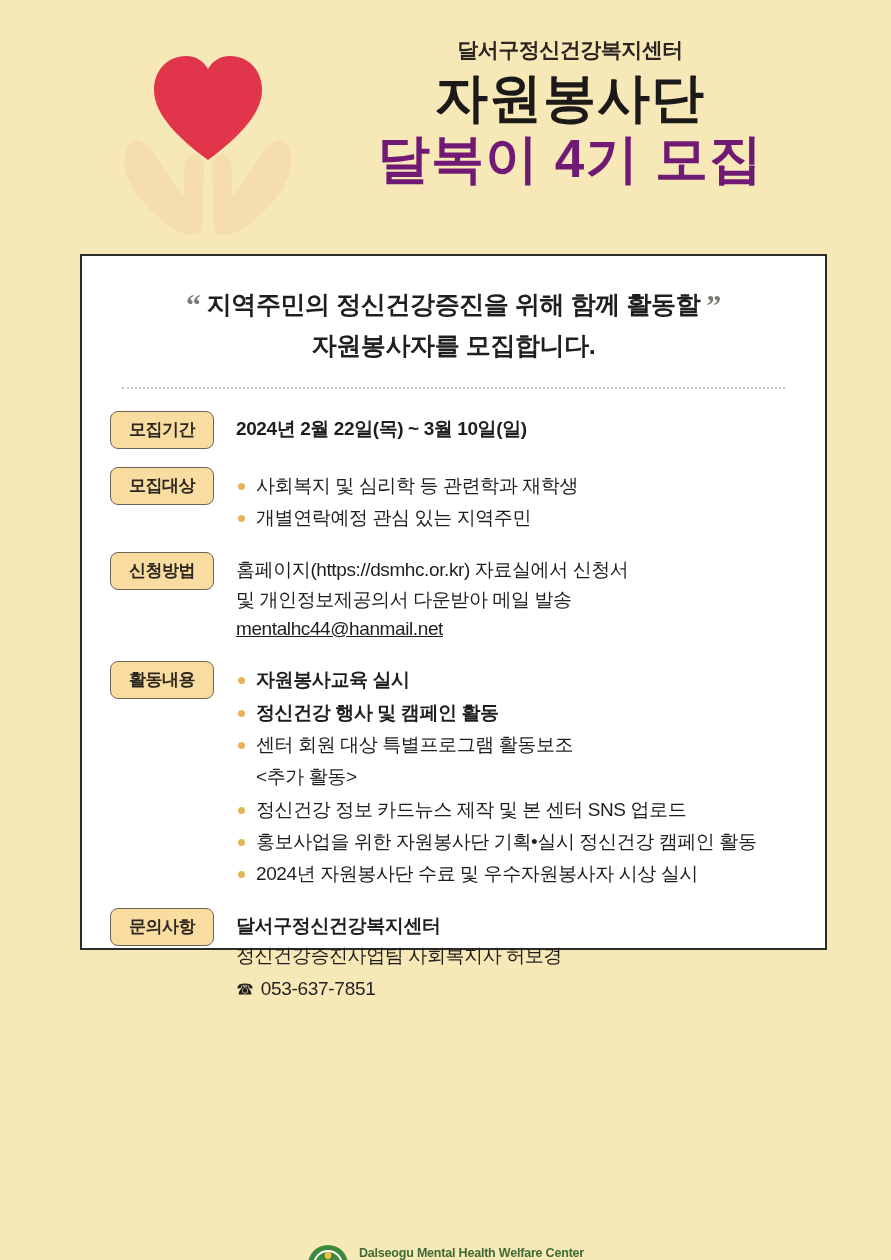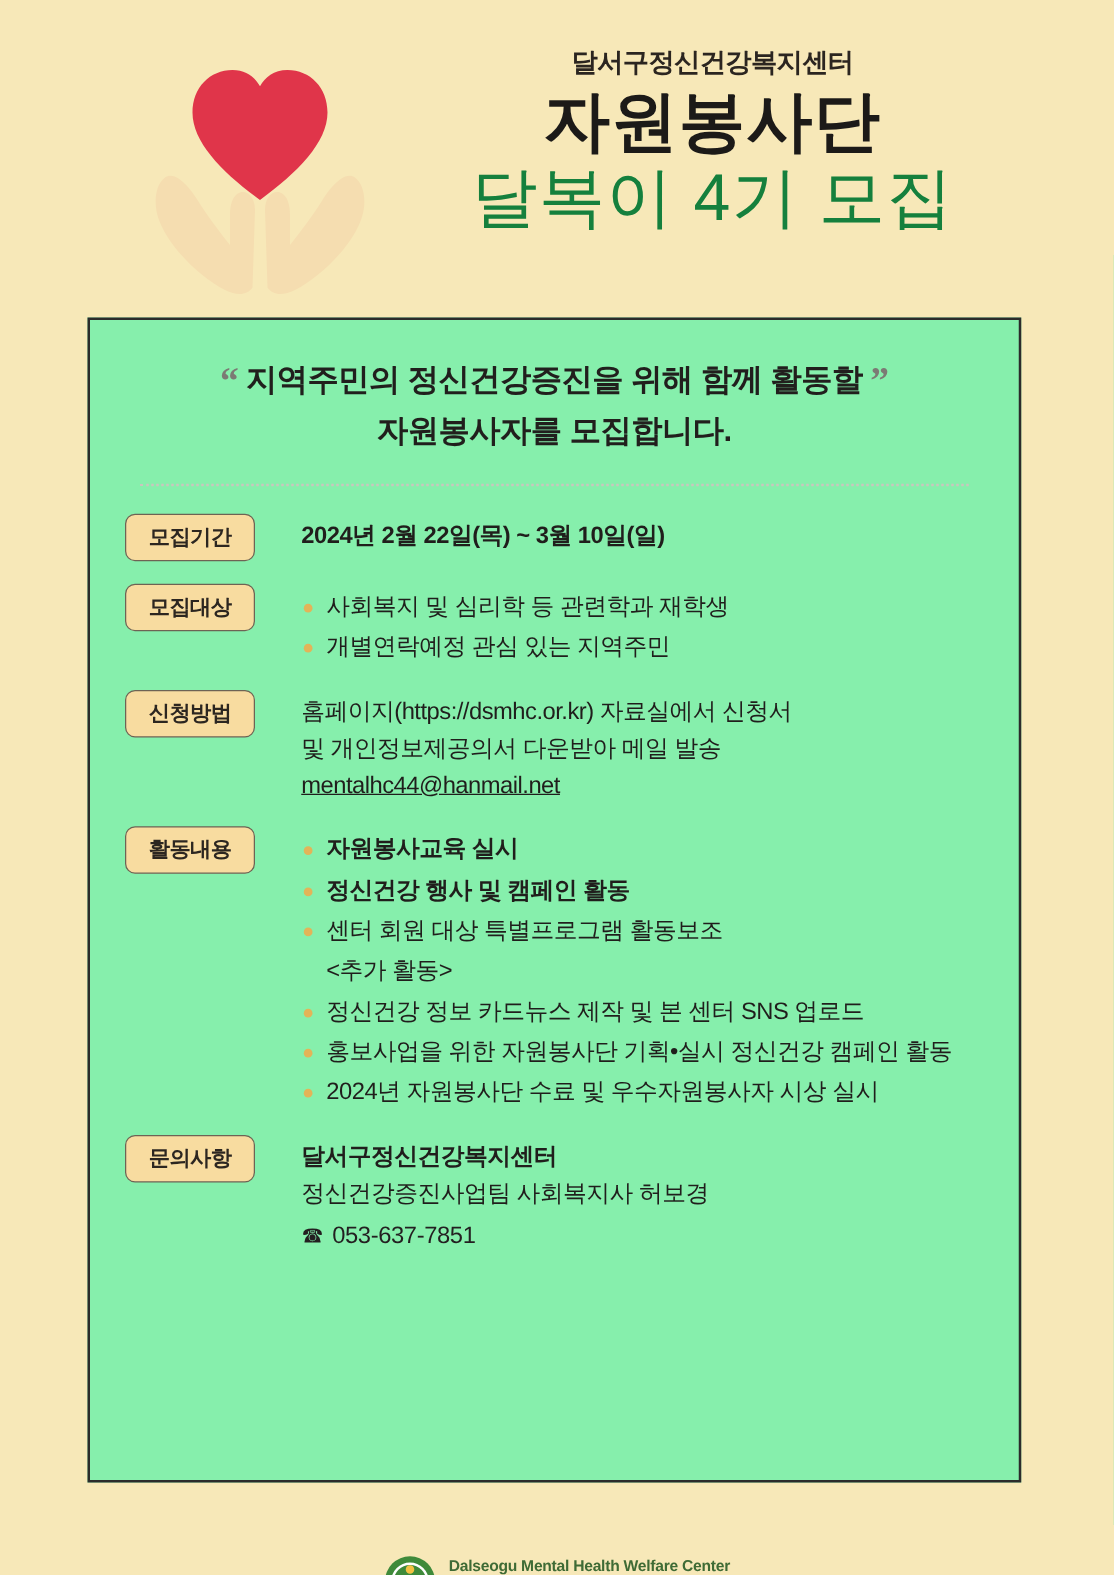--- a/index.html
+++ b/index.html
@@ -58,34 +58,34 @@
   }
   .title-1 {
     font-size: 53px;
     font-weight: bold;
     letter-spacing: 1px;
     line-height: 1.15;
     color: #1c1a18;
   }
   .title-2 {
     font-size: 53px;
-    font-weight: normal;
+    font-weight: bold;
     letter-spacing: 1px;
     line-height: 1.15;
-    color: #15803d;
+    color: #701a75;
   }
 
   
   .card {
     position: absolute;
-    left: 70px;
+    left: 80px;
     top: 254px;
     width: 747px;
-    height: 932px;
-    background: #86efac;
+    height: 696px;
+    background: #ffffff;
     border: 2px solid #2b2b2b;
     box-sizing: border-box;
   }
   .quote-block {
     padding: 26px 30px 0 30px;
     text-align: center;
   }
   .quote-line {
     font-size: 25px;
     font-weight: bold;
@@ -128,21 +128,20 @@
     font-weight: bold;
     padding: 6px 0 7px 0;
     letter-spacing: -0.5px;
     color: #2c2620;
     box-sizing: border-box;
   }
   .row-body {
     flex: 1 1 auto;
     padding-left: 22px;
     padding-top: 3px;
-    margin-left: 15px;
   }
   .plain {
     font-size: 19px;
     font-weight: bold;
     line-height: 1.55;
     letter-spacing: -0.4px;
     color: #201e1c;
   }
   .plain.normal { font-weight: normal; }
   ul.bullets {

